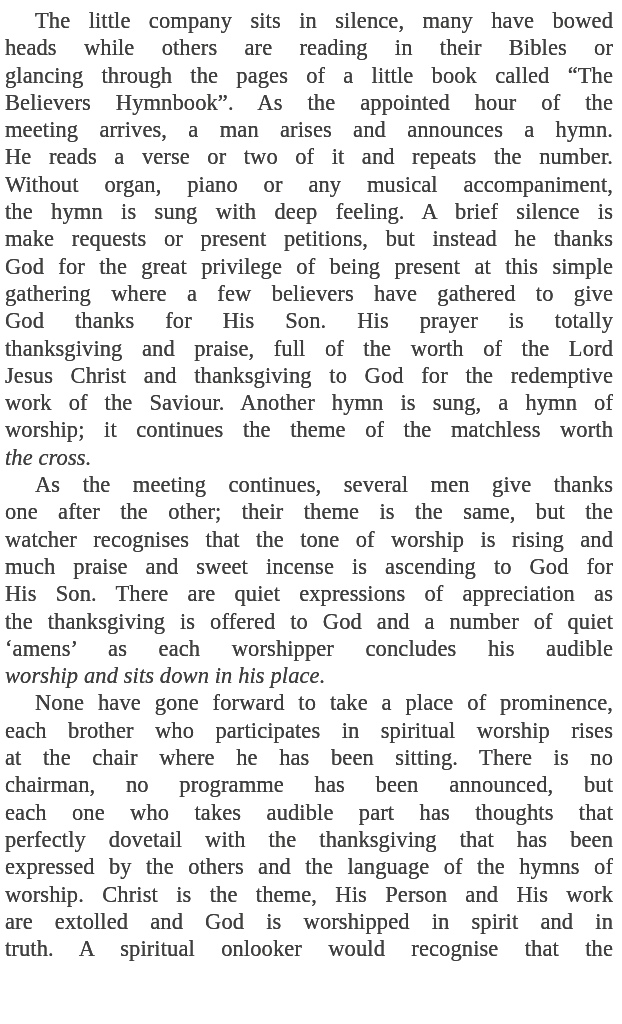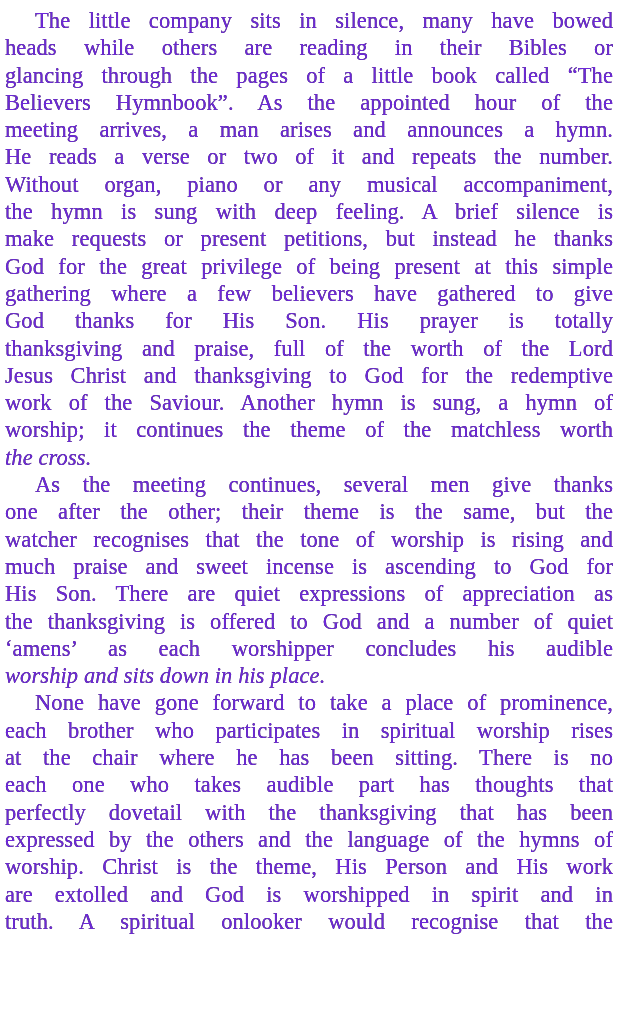--- a/index.html
+++ b/index.html
@@ -9,21 +9,21 @@
   }
   .page {
     position: relative;
     width: 622px;
     height: 1024px;
     background: #ffffff;
     overflow: hidden;
     box-sizing: border-box;
     padding: 7px 9px 0 5px;
     font-family: "Liberation Serif", "DejaVu Serif", serif;
-    color: #6d28d9;
+    color: #404040;
   }
   .paragraph {
     margin: 0;
     padding: 0;
   }
   .text-line {
     font-size: 22.5px;
     line-height: 27.3px;
     white-space: normal;
     text-align: justify;
@@ -70,20 +70,21 @@
         <div class="text-line">much praise and sweet incense is ascending to God for</div>
         <div class="text-line">His Son. There are quiet expressions of appreciation as</div>
         <div class="text-line">the thanksgiving is offered to God and a number of quiet</div>
         <div class="text-line">‘amens’ as each worshipper concludes his audible</div>
         <div class="text-line last-unjustified">worship and sits down in his place.</div>
       </div>
       <div class="paragraph">
         <div class="text-line first">None have gone forward to take a place of prominence,</div>
         <div class="text-line">each brother who participates in spiritual worship rises</div>
         <div class="text-line">at the chair where he has been sitting. There is no</div>
+        <div class="text-line">chairman, no programme has been announced, but</div>
         <div class="text-line">each one who takes audible part has thoughts that</div>
         <div class="text-line">perfectly dovetail with the thanksgiving that has been</div>
         <div class="text-line">expressed by the others and the language of the hymns of</div>
         <div class="text-line">worship. Christ is the theme, His Person and His work</div>
         <div class="text-line">are extolled and God is worshipped in spirit and in</div>
         <div class="text-line">truth. A spiritual onlooker would recognise that the</div>
       </div>
     </div>
 </div>
 

